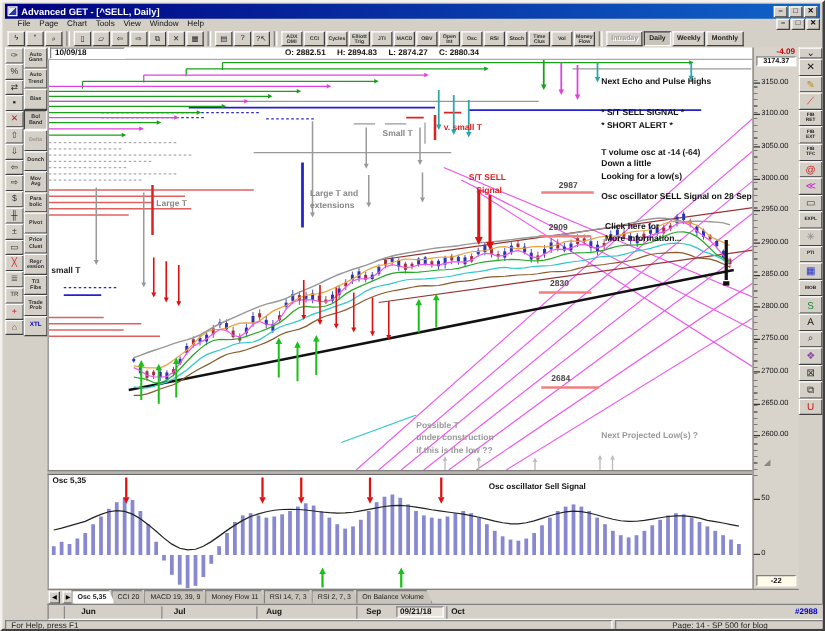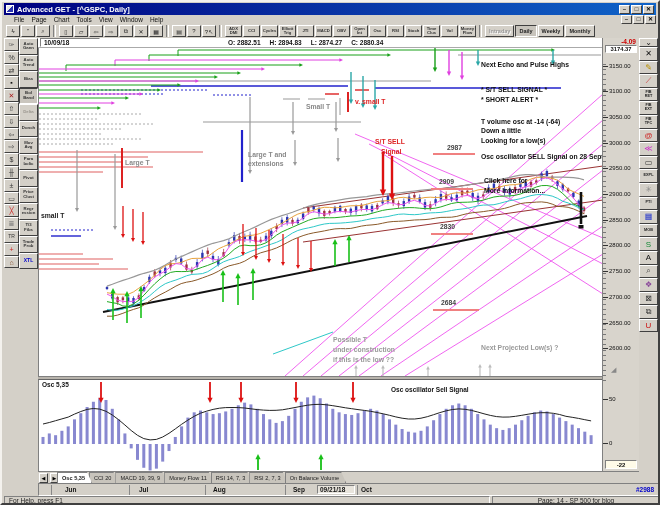--- a/index.html
+++ b/index.html
@@ -82,21 +82,21 @@
   .sfield.l{flex:1;}
   .sfield.r{width:168px;text-align:center;}
   svg text{font-family:"Liberation Sans",sans-serif;}
 </style>
 </head>
 <body>
 
 <div class="win">
   <div class="titlebar">
     <span class="appicon"></span>
-    <span>Advanced GET - [^GSPC, Daily]</span>
+    <span>Advanced GET - [^SELL, Daily]</span>
     <span class="winbtns" id="titleBtns">
         <span class="wbtn">–</span>
         <span class="wbtn">□</span>
         <span class="wbtn">✕</span>
       </span>
   </div>
   <div class="menubar" id="menubar">
       <span class="mitem">File</span>
       <span class="mitem">Page</span>
       <span class="mitem">Chart</span>

